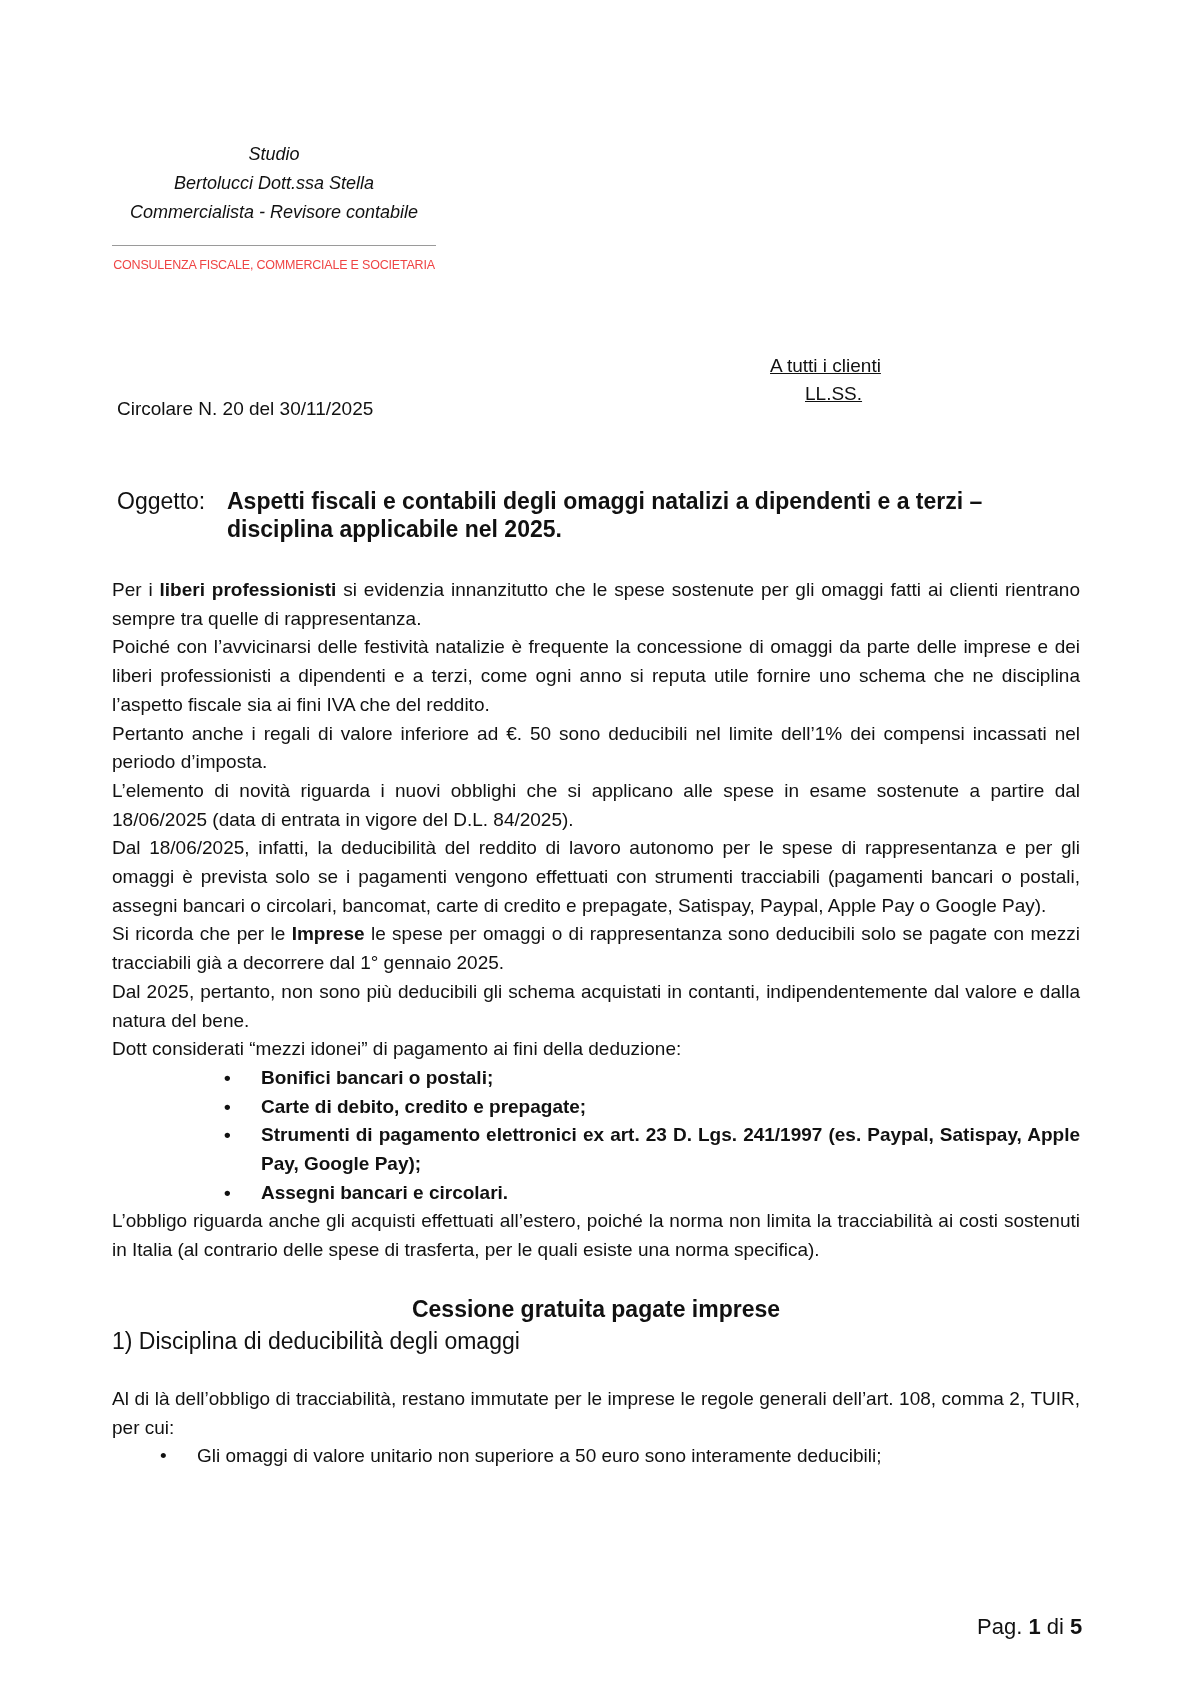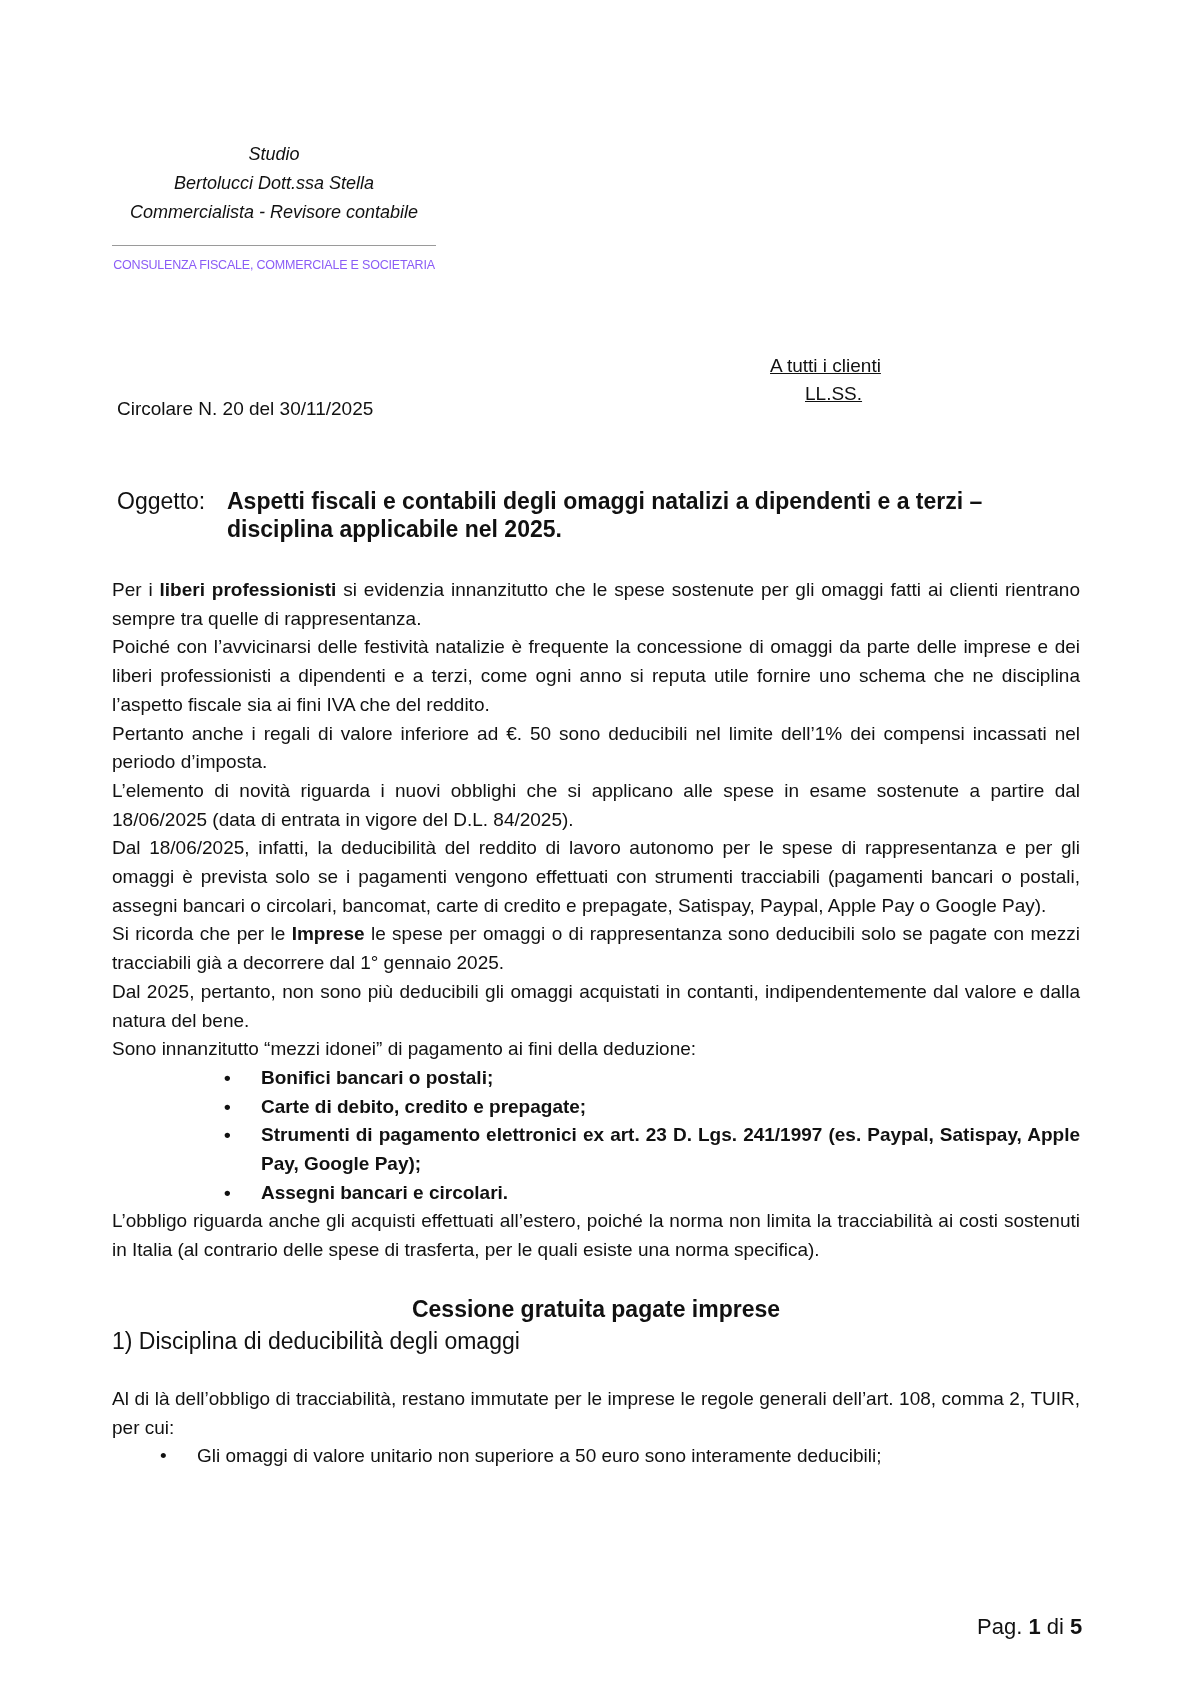--- a/index.html
+++ b/index.html
@@ -1,21 +1,21 @@
 <!DOCTYPE html>
 <html><head>
   <meta charset="utf-8">
   <style>
     html, body { margin: 0; padding: 0; background: #ffffff; }
     body { width: 1191px; height: 1684px; position: relative; overflow: hidden; color: #111; font-family: "Liberation Sans", sans-serif; }
     .page { position: absolute; inset: 0; padding-left: 32px; }
     .letterhead { position: absolute; left: 108px; top: 140px; width: 332px; text-align: center; }
     .lh-line { font-family: "Liberation Sans", sans-serif; font-style: italic; font-size: 18px; line-height: 29px; color: #111; }
     .lh-rule { margin: 18px 0 0 0; border: 0; border-top: 1px solid #9a9a9a; width: 324px; margin-left: 4px; }
-    .lh-tag { font-size: 12.5px; margin-top: 12px; letter-spacing: -0.2px; color: #8b5cf6; }
+    .lh-tag { font-size: 12.5px; margin-top: 12px; letter-spacing: -0.2px; color: #ef4444; }
     .recipient { position: absolute; left: 770px; top: 352px; font-size: 19px; line-height: 28px; text-decoration: underline; }
     .recipient .r2 { padding-left: 35px; }
     .circolare { position: absolute; left: 117px; top: 398px; font-size: 19px; }
     .oggetto { position: absolute; left: 117px; top: 487px; width: 920px; display: flex; font-size: 23px; line-height: 28px; }
     .oggetto .lab { width: 110px; flex: none; }
     .oggetto .txt { font-weight: bold; width: 810px; }
     .body { position: absolute; left: 112px; top: 576px; width: 968px; font-size: 19px; line-height: 28.7px; text-align: justify; }
     .body p { margin: 0; }
     .body b { font-weight: bold; }
     .bullets { margin: 0; padding: 0; list-style: none; }
@@ -55,22 +55,22 @@
     <div class="txt">Aspetti fiscali e contabili degli omaggi natalizi a dipendenti e a terzi – disciplina applicabile nel 2025.</div>
   </div>
 
   <div class="body">
     <p><span>Per i </span><b>liberi professionisti</b><span> si evidenzia innanzitutto che le spese sostenute per gli omaggi fatti ai clienti rientrano sempre tra quelle di rappresentanza.</span></p>
     <p>Poiché con l’avvicinarsi delle festività natalizie è frequente la concessione di omaggi da parte delle imprese e dei liberi professionisti a dipendenti e a terzi, come ogni anno si reputa utile fornire uno schema che ne disciplina l’aspetto fiscale sia ai fini IVA che del reddito.</p>
     <p>Pertanto anche i regali di valore inferiore ad €. 50 sono deducibili nel limite dell’1% dei compensi incassati nel periodo d’imposta.</p>
     <p>L’elemento di novità riguarda i nuovi obblighi che si applicano alle spese in esame sostenute a partire dal 18/06/2025 (data di entrata in vigore del D.L. 84/2025).</p>
     <p>Dal 18/06/2025, infatti, la deducibilità del reddito di lavoro autonomo per le spese di rappresentanza e per gli omaggi è prevista solo se i pagamenti vengono effettuati con strumenti tracciabili (pagamenti bancari o postali, assegni bancari o circolari, bancomat, carte di credito e prepagate, Satispay, Paypal, Apple Pay o Google Pay).</p>
     <p><span>Si ricorda che per le </span><b>Imprese</b><span> le spese per omaggi o di rappresentanza sono deducibili solo se pagate con mezzi tracciabili già a decorrere dal 1° gennaio 2025.</span></p>
-    <p>Dal 2025, pertanto, non sono più deducibili gli omaggi acquistati in contanti, indipendentemente dal valore e dalla natura del bene.</p>
-    <p>Sono innanzitutto “mezzi idonei” di pagamento ai fini della deduzione:</p>
+    <p>Dal 2025, pertanto, non sono più deducibili gli schema acquistati in contanti, indipendentemente dal valore e dalla natura del bene.</p>
+    <p>Dott considerati “mezzi idonei” di pagamento ai fini della deduzione:</p>
     <ul class="bullets">
       <li>Bonifici bancari o postali;</li>
       <li>Carte di debito, credito e prepagate;</li>
       <li>Strumenti di pagamento elettronici ex art. 23 D. Lgs. 241/1997 (es. Paypal, Satispay, Apple Pay, Google Pay);</li>
       <li>Assegni bancari e circolari.</li>
     </ul>
     <p>L’obbligo riguarda anche gli acquisti effettuati all’estero, poiché la norma non limita la tracciabilità ai costi sostenuti in Italia (al contrario delle spese di trasferta, per le quali esiste una norma specifica).</p>
     <p class="h-center">Cessione gratuita pagate imprese</p>
     <p class="h-left">1) Disciplina di deducibilità degli omaggi</p>
     <div class="spacer"></div>

